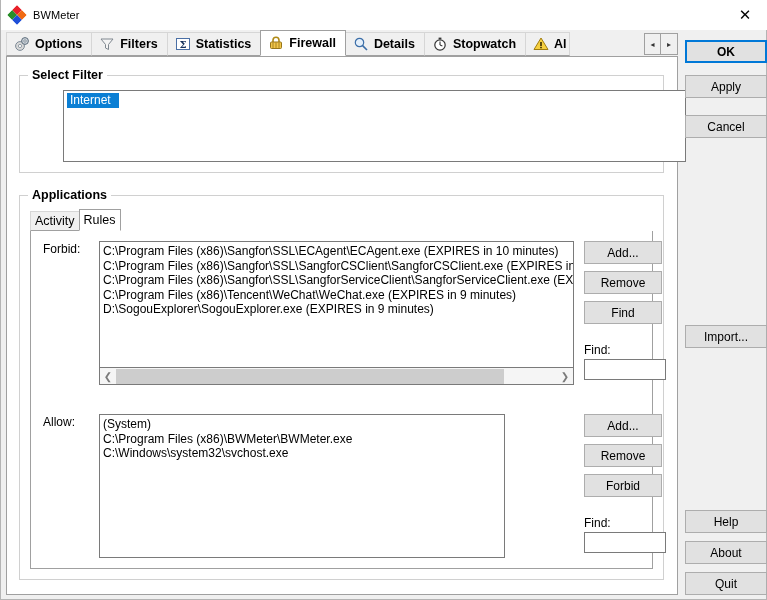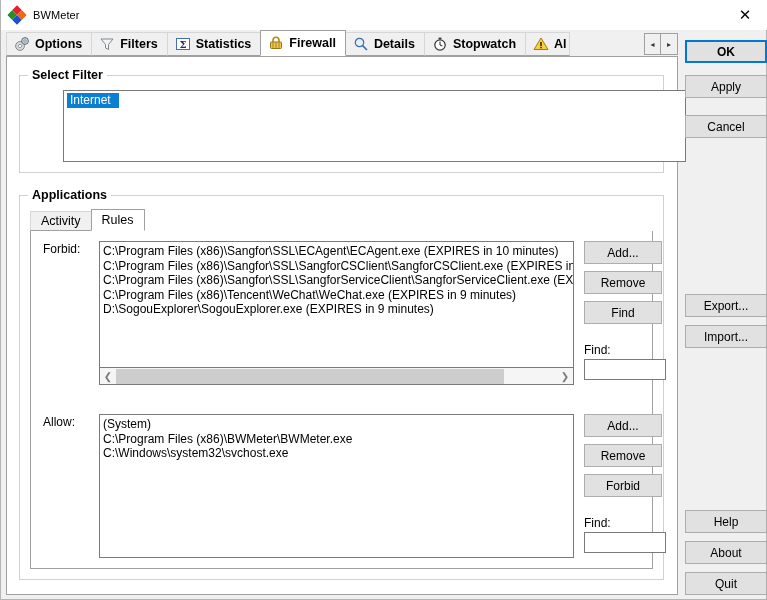--- a/index.html
+++ b/index.html
@@ -159,21 +159,21 @@
   #filter-list { left: 10px; top: 14px; width: 623px; height: 72px; margin-left: 33px; }
 
   
   #apps-tabs {
     position: absolute; left: 10px; top: 14px;
     width: 623px; height: 22px;
     display: flex; align-items: flex-end;
     border-bottom: 1px solid #a0a0a0;
   }
   .itab {
-    height: 20px; padding: 0 10px;
+    height: 20px; padding: 0 4px;
     display: flex; align-items: center;
     font-size: 12.5px;
     background: #f0f0f0;
     border: 1px solid #d6d6d6;
     border-bottom: 1px solid #a0a0a0;
     margin-right: -1px;
   }
   .itab.active {
     background: #ffffff;
     height: 22px;
@@ -190,21 +190,21 @@
     border-top: none;
   }
 
   .side-label {
     position: absolute;
     font-size: 12px;
     color: #000;
   }
 
   #forbid-list { left: 68px; top: 10px; width: 475px; height: 127px; }
-  #allow-list  { left: 68px; top: 183px; width: 475px; height: 144px; }
+  #allow-list  { left: 68px; top: 183px; width: 406px; height: 144px; }
 
   
   #forbid-hscroll {
     position: absolute;
     left: 68px; top: 137px; width: 475px; height: 17px;
     border: 1px solid #7a7a7a; border-top: none;
     background: #f5f5f5;
     display: flex; align-items: center;
   }
   #forbid-hscroll .arrow {
@@ -400,20 +400,19 @@
         <span class="fld-label" style="left:553px; top:285px;">Find:</span>
         <input class="textfield" style="left: 553px; top: 301px; width: 82px;" type="text" value="">
       </div>
     </div>
   </div>
 
   <div class="btn rbtn default" style="top:40px;">OK</div>
   <div class="btn rbtn" style="top:75px;">Apply</div>
   <div class="btn rbtn" style="top:115px;">Cancel</div>
 
-  <div class="btn rbtn" style="top:294px;">Export...</div>
   <div class="btn rbtn" style="top:325px;">Import...</div>
 
   <div class="btn rbtn" style="top:510px;">Help</div>
   <div class="btn rbtn" style="top:541px;">About</div>
   <div class="btn rbtn" style="top:572px;">Quit</div>
 
 </div>
 
 </body></html>

